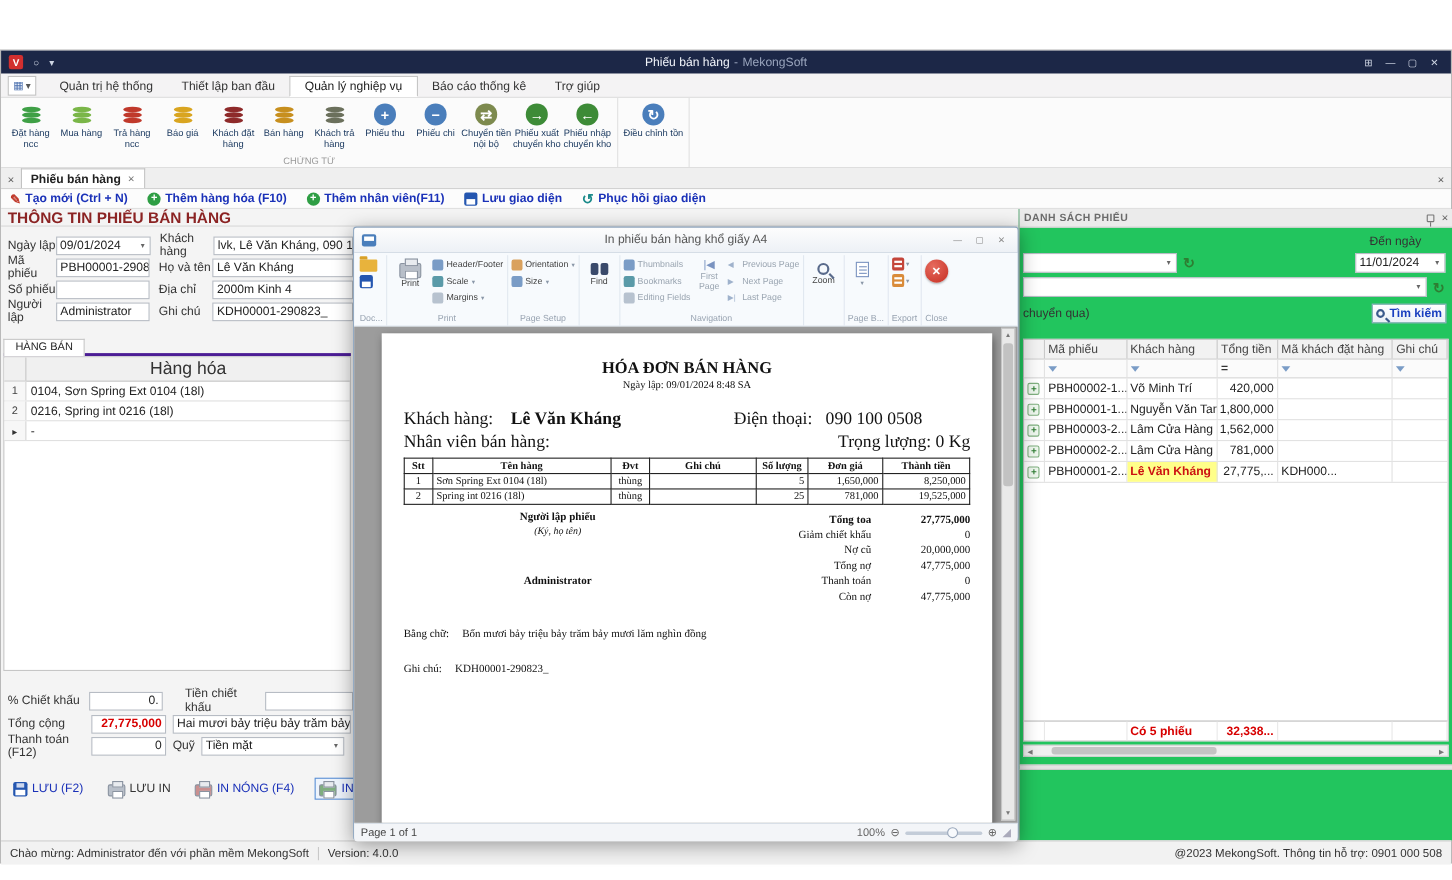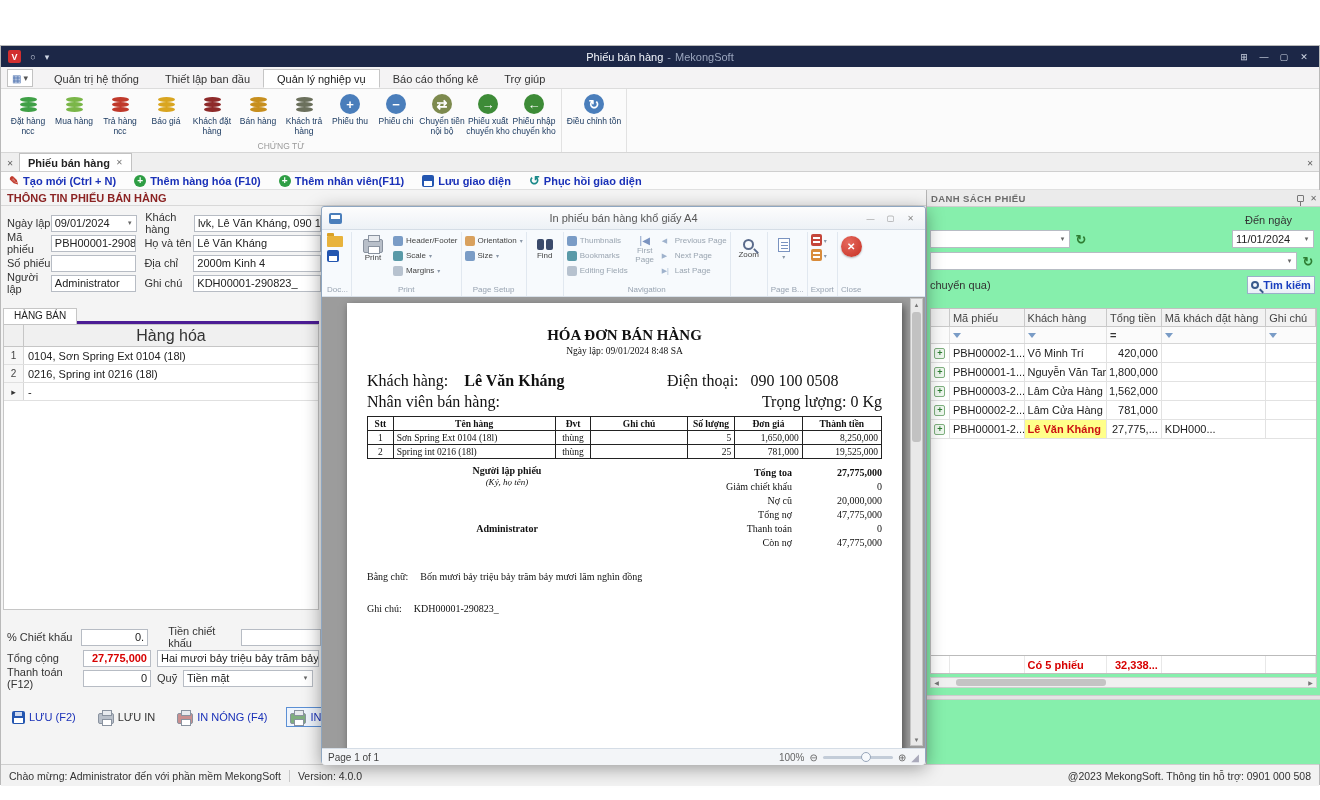--- a/index.html
+++ b/index.html
@@ -54,21 +54,21 @@
   .i-disk{width:12px;height:12px;background:#2456b0;border-radius:2px;position:relative}
   .i-disk::after{content:"";position:absolute;left:2px;top:6px;width:8px;height:5px;background:#fff}
   .undo::after{content:"↺";color:#1b8a8a;font-size:13px;font-weight:bold}
 
   
   .main{position:absolute;left:0;top:144px;width:1320px;height:574px;background:#f0f0f0}
 
   
   .left-panel{position:absolute;left:0;top:0;width:925px;height:574px;background:#f4f4f4}
   .panel-title-row{position:absolute;left:0;top:0;width:100%;height:16px;border-bottom:1px solid #d8d8d8;display:flex;align-items:center;padding-left:6px}
-  .panel-title{color:#8b2323;font-weight:bold;font-size:11px}
+  .panel-title{color:#8b2323;font-weight:bold;font-size:14px}
   .frow{position:absolute;height:18px;display:flex;align-items:center}
   .flbl{font-size:11px;color:#333}
   .finp{height:17px;background:#fff;border:1px solid #b7bcc4;font-size:11px;display:flex;align-items:center;padding:0 3px;overflow:hidden;white-space:nowrap}
   .fcombo{position:relative;padding-right:12px}
   .fcombo .cc{position:absolute;right:1px;top:1px;width:11px;height:13px;font-size:7px;color:#666;display:flex;align-items:center;justify-content:center}
   .tabstrip{position:absolute;left:2px;top:118px;width:316px;height:16px;border-bottom:3px solid #4c1d95;display:flex}
   .hb-tab{height:16px;background:#fff;border:1px solid #c6c6c6;border-bottom:none;padding:1px 10px;font-size:10px;color:#222}
   .items-grid{position:absolute;left:2px;top:134px;width:316px;height:286px;background:#fff;border:1px solid #c6c6c6}
   .ig-header{display:flex;height:22px;background:#f0f0f0;border-bottom:1px solid #c6c6c6}
   .ig-corner{width:20px;border-right:1px solid #c6c6c6}
@@ -85,21 +85,21 @@
   .bbtn.focus{border:1px solid #5b8fd4;background:#eef4fc}
   .i-printer{position:relative;width:16px;height:11px;background:#b8bfc9;border-radius:2px;border:1px solid #8a93a0;margin-top:3px}
   .i-printer::before{content:"";position:absolute;left:3px;top:-4px;width:8px;height:4px;background:#e8ebef;border:1px solid #8a93a0}
   .i-printer::after{content:"";position:absolute;left:3px;top:5px;width:8px;height:5px;background:#fff;border:1px solid #8a93a0}
   .i-printer.green{background:#7fae7f}.i-printer.red{background:#c98f8f}
   .i-disk2{width:13px;height:13px;background:#2456b0;border-radius:2px;position:relative}
   .i-disk2::after{content:"";position:absolute;left:2px;top:7px;width:9px;height:5px;background:#fff}
   .i-disk2::before{content:"";position:absolute;left:3px;top:1px;width:7px;height:4px;background:#cdd8ef}
 
   
-  .right-panel{position:absolute;left:925px;top:0;width:395px;height:574px;background:#86efac;border-left:1px solid #b5b5b5}
+  .right-panel{position:absolute;left:925px;top:0;width:395px;height:574px;background:#22c55e;border-left:1px solid #b5b5b5}
   .rp-header{position:absolute;left:0;top:0;width:100%;height:17px;background:#ebebeb;border-bottom:1px solid #cfcfcf;display:flex;align-items:center;padding:0 4px}
   .rp-title{font-size:9.5px;font-weight:bold;color:#6b6b6b;letter-spacing:.4px}
   .rp-icons{margin-left:auto;display:flex;gap:6px;align-items:center}
   .pin{width:7px;height:7px;border:1px solid #777;border-radius:1px;position:relative}
   .pin::after{content:"";position:absolute;left:2px;top:6px;width:1px;height:4px;background:#777}
   .rp-x{font-size:8px;color:#666}
   .rlbl{position:absolute;font-size:11px;color:#333}
   .rcombo{position:absolute;height:18px;background:#fff;border:1px solid #b7bcc4;font-size:11px;display:flex;align-items:center;padding:0 14px 0 3px;overflow:hidden;white-space:nowrap}
   .rcombo .cc{position:absolute;right:1px;top:1px;width:11px;height:14px;font-size:7px;color:#666;display:flex;align-items:center;justify-content:center}
   .refresh::after{content:"↻";color:#2e7d32;font-weight:bold;font-size:13px}

